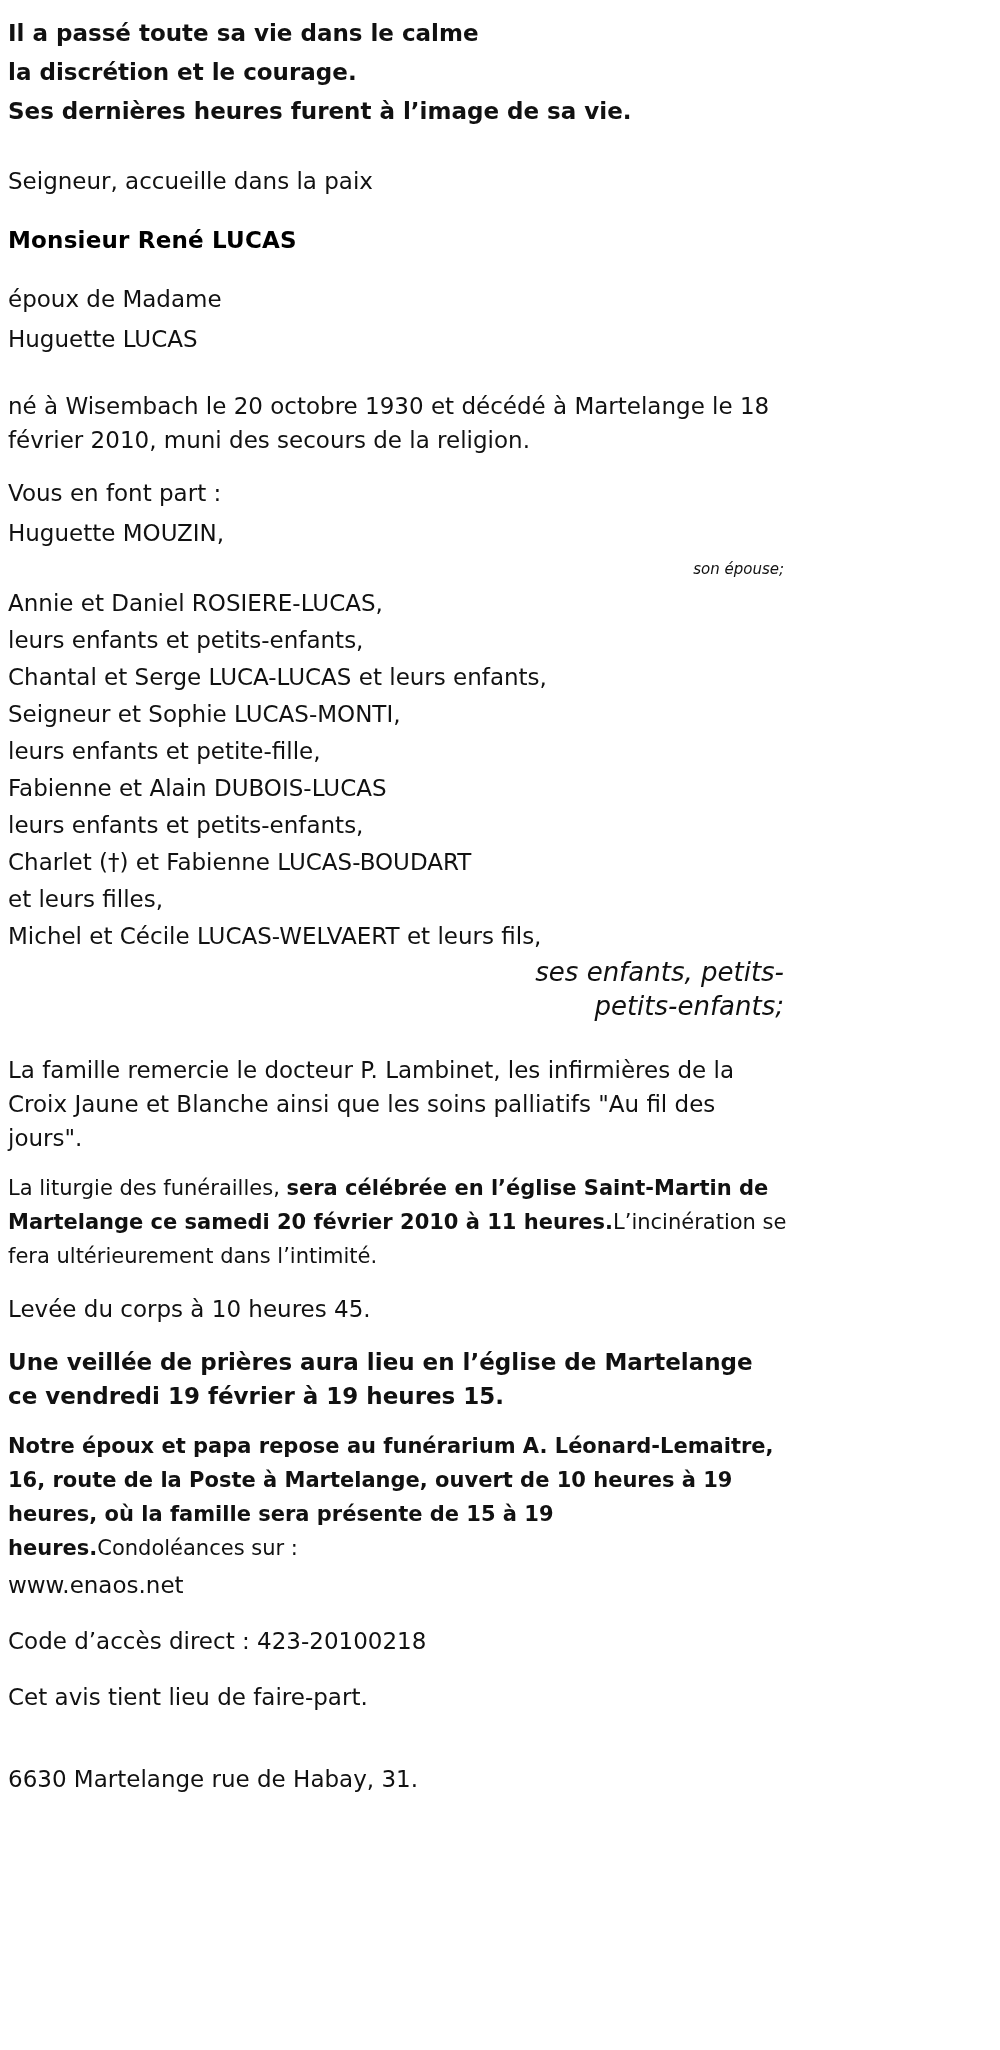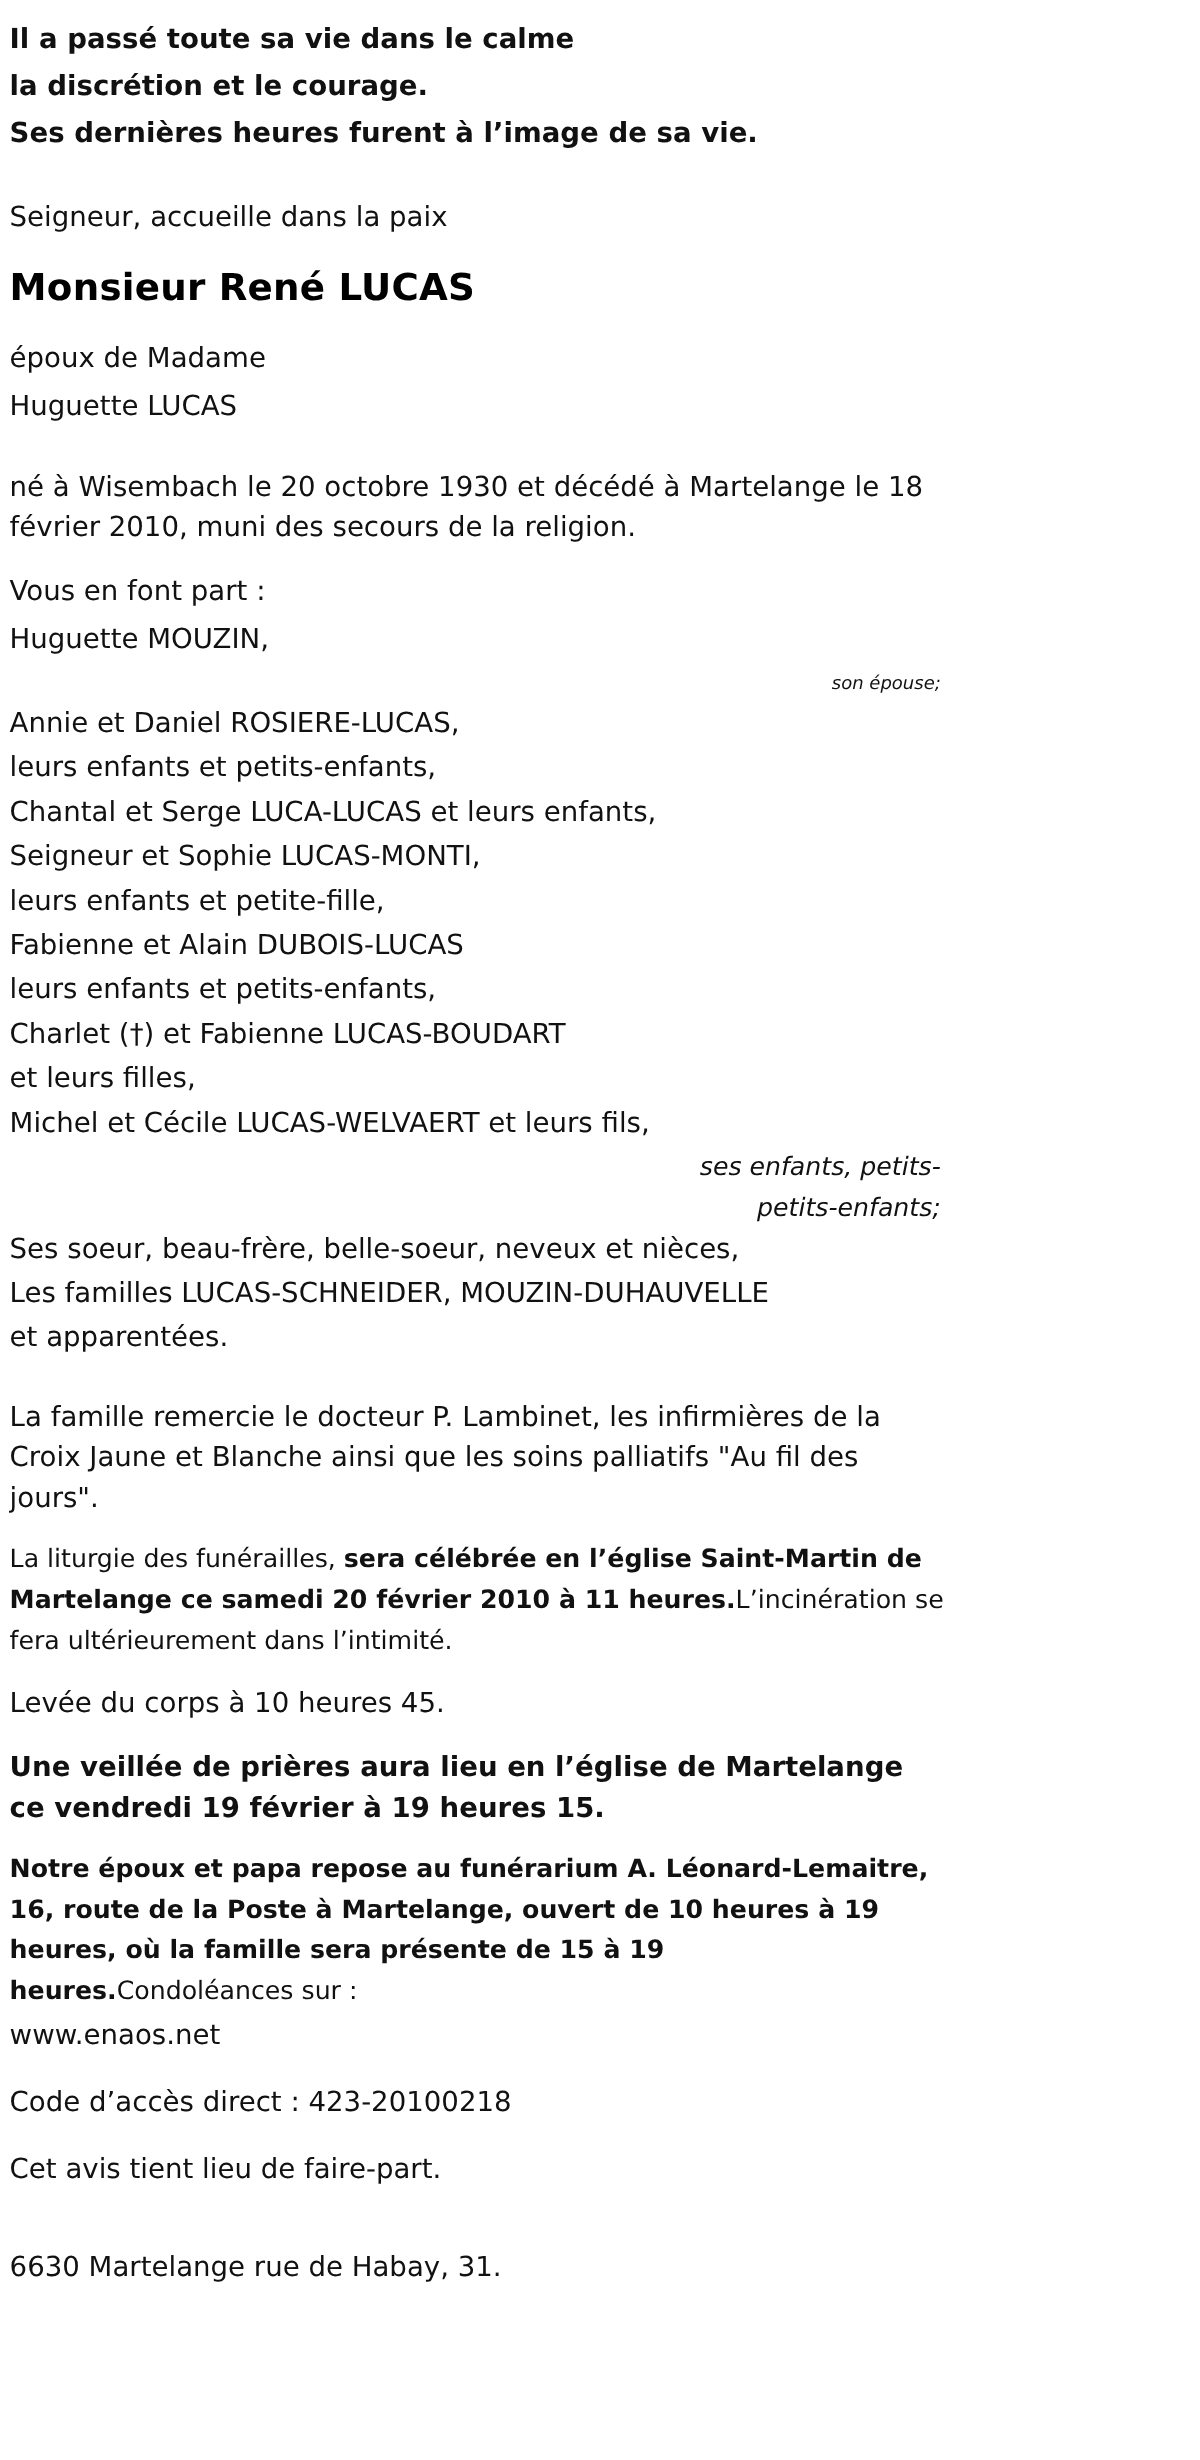--- a/index.html
+++ b/index.html
@@ -26,21 +26,21 @@
   .bold {
     font-weight: bold;
   }
   .spacer-sm { height: 16px; }
   .spacer-md { height: 30px; }
   .spacer-lg { height: 42px; }
 
   .intro-block .line { line-height: 39px; }
 
   .name {
-    font-size: 31px;
+    font-size: 23px;
     font-weight: bold;
     line-height: 46px;
     letter-spacing: 0.2px;
     color: #000000;
   }
 
   .para {
     font-size: 23px;
     line-height: 34px;
     color: #111111;
@@ -50,21 +50,21 @@
     font-style: italic;
     font-size: 15px;
     line-height: 32px;
     text-align: right;
     color: #111111;
     padding-right: 4px;
   }
   .role-block {
     text-align: right;
     font-style: italic;
-    font-size: 21px;
+    font-size: 26px;
     line-height: 34px;
     color: #111111;
     padding-right: 4px;
     max-width: 100%;
   }
   .role-block span { display: block; }
 
   .flow {
     font-size: 21px;
     line-height: 34px;
@@ -121,25 +121,20 @@
     <div class="line">Charlet (†) et Fabienne LUCAS-BOUDART</div>
     <div class="line">et leurs filles,</div>
     <div class="line">Michel et Cécile LUCAS-WELVAERT et leurs fils,</div>
   </div>
 
   <div class="role-block">
     <span>ses enfants, petits-</span>
     <span>petits-enfants;</span>
   </div>
 
-  <div class="fam">
-    <div class="line">Ses soeur, beau-frère, belle-soeur, neveux et nièces,</div>
-    <div class="line">Les familles LUCAS-SCHNEIDER, MOUZIN-DUHAUVELLE</div>
-    <div class="line">et apparentées.</div>
-  </div>
 
   <div class="spacer-md"></div>
 
   <div class="para">La famille remercie le docteur P. Lambinet, les infirmières de la Croix Jaune et Blanche ainsi que les soins palliatifs "Au fil des jours".</div>
 
   <div class="spacer-sm"></div>
 
   <div class="flow"><span>La liturgie des funérailles, </span><span class="b">sera célébrée en l’église Saint-Martin de Martelange ce samedi 20 février 2010 à 11 heures.</span><span>L’incinération se fera ultérieurement dans l’intimité.</span></div>
 
   <div class="spacer-sm"></div>

